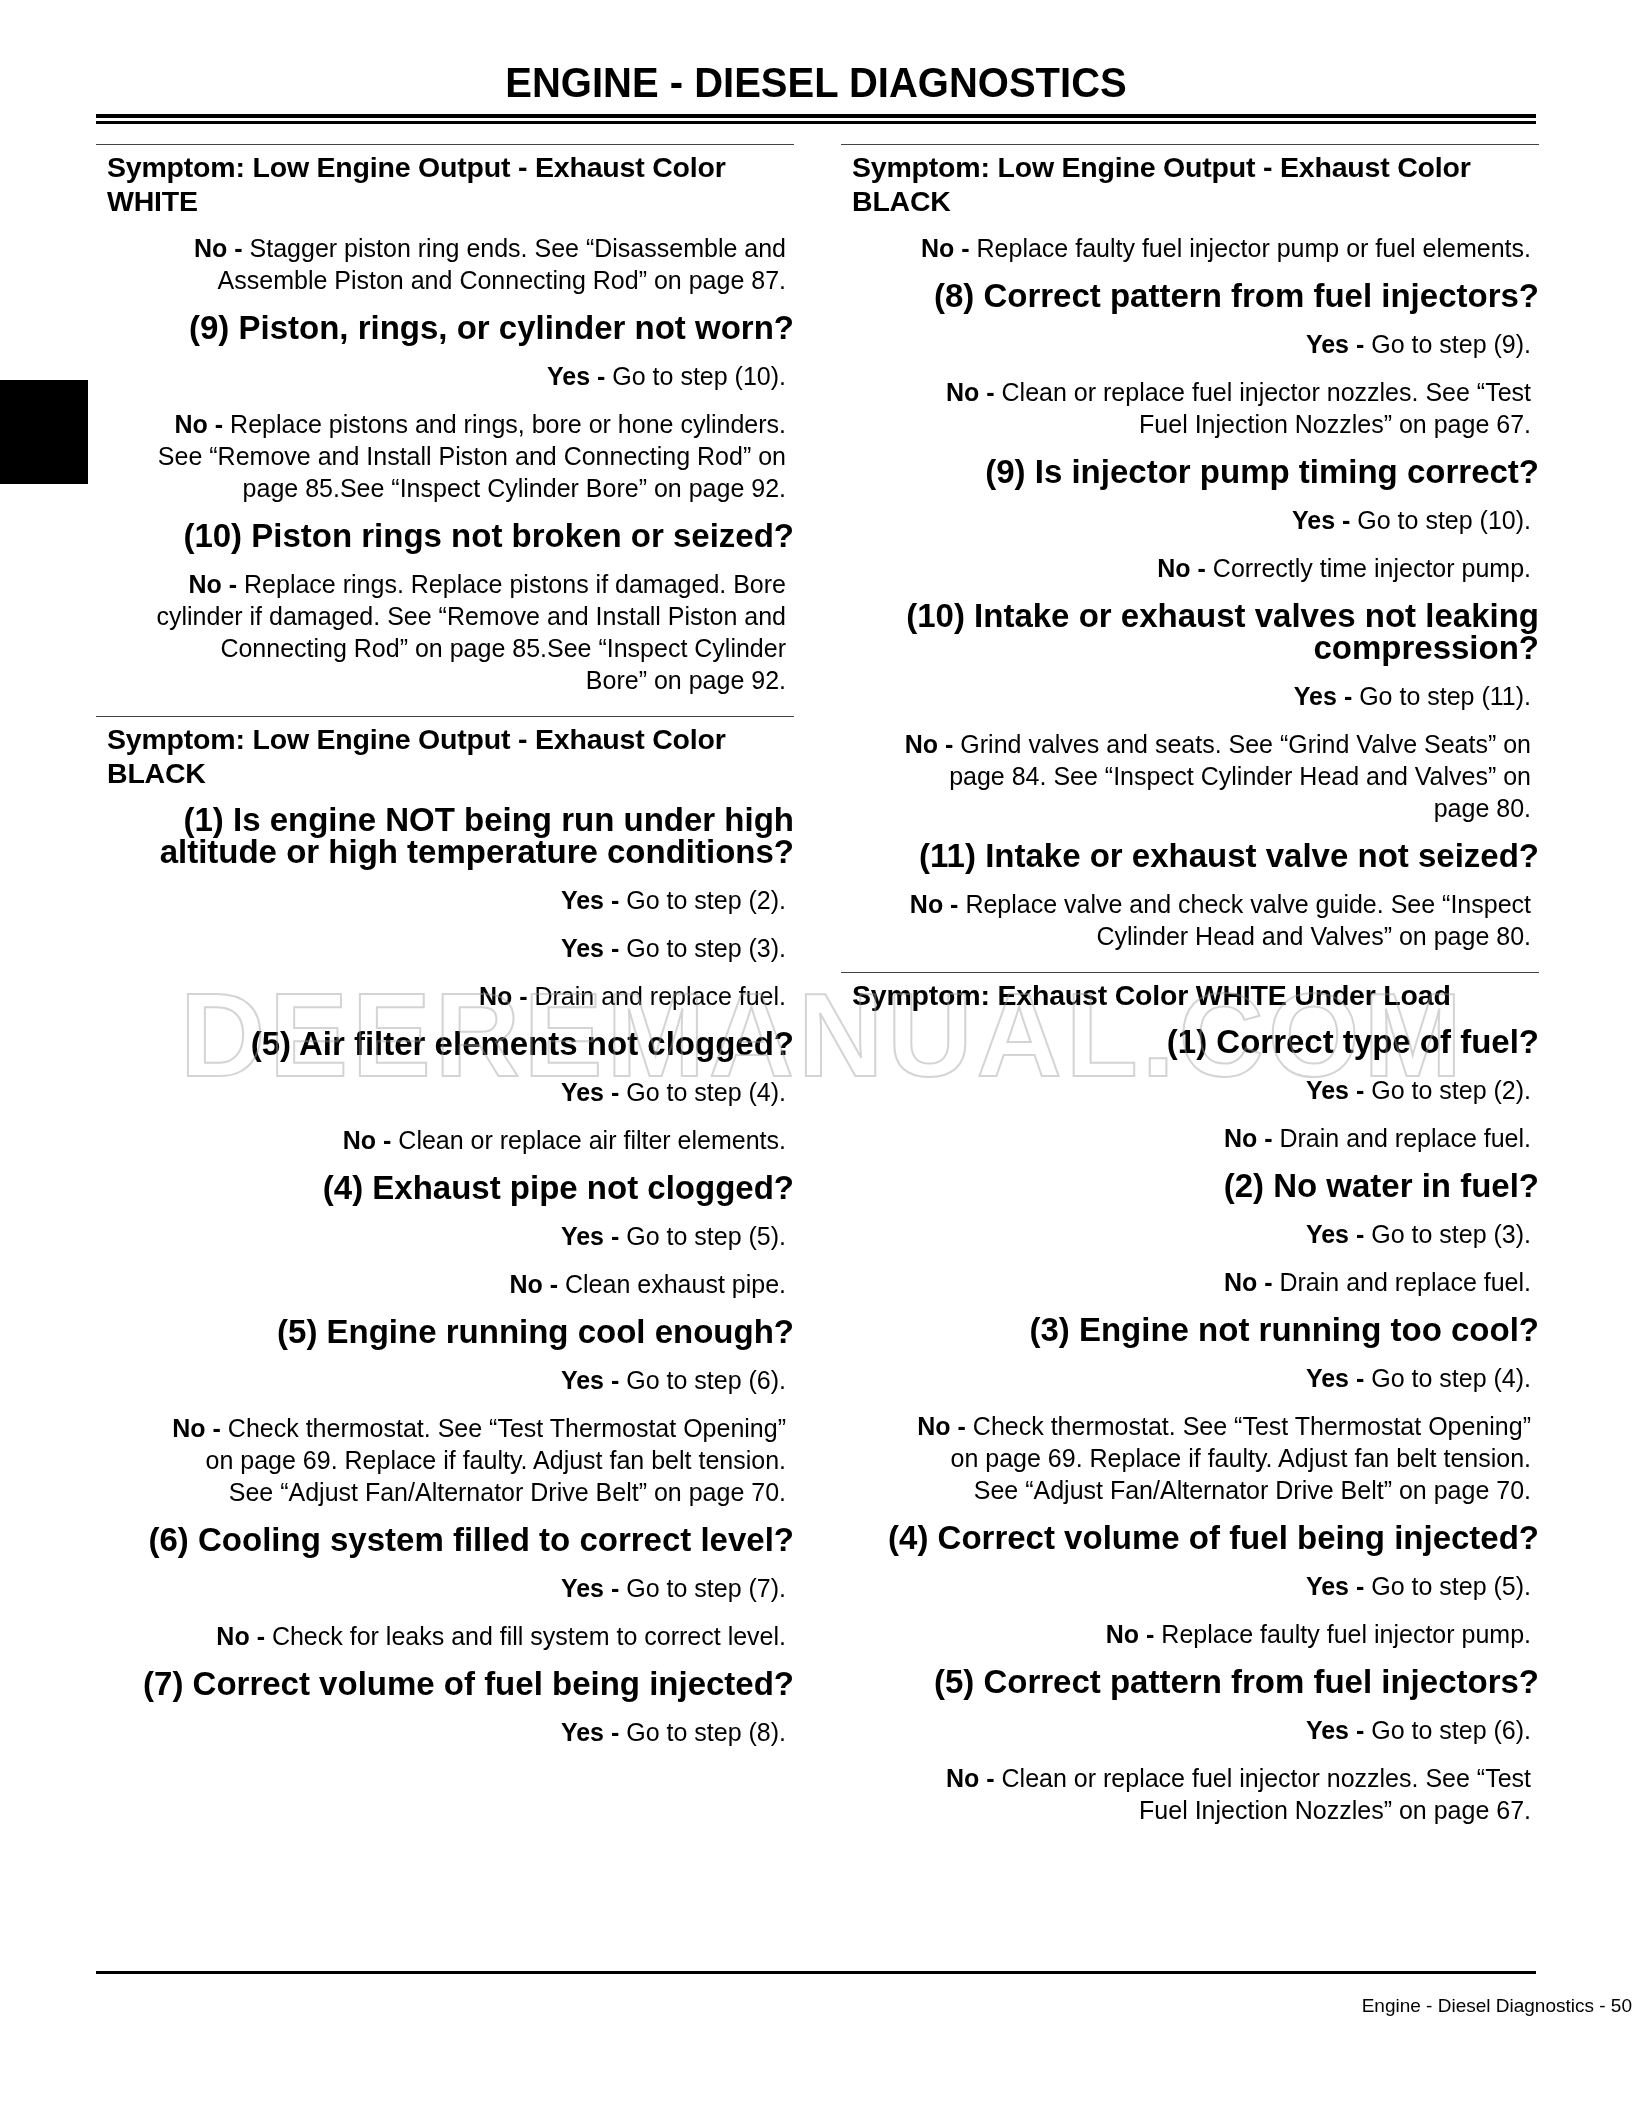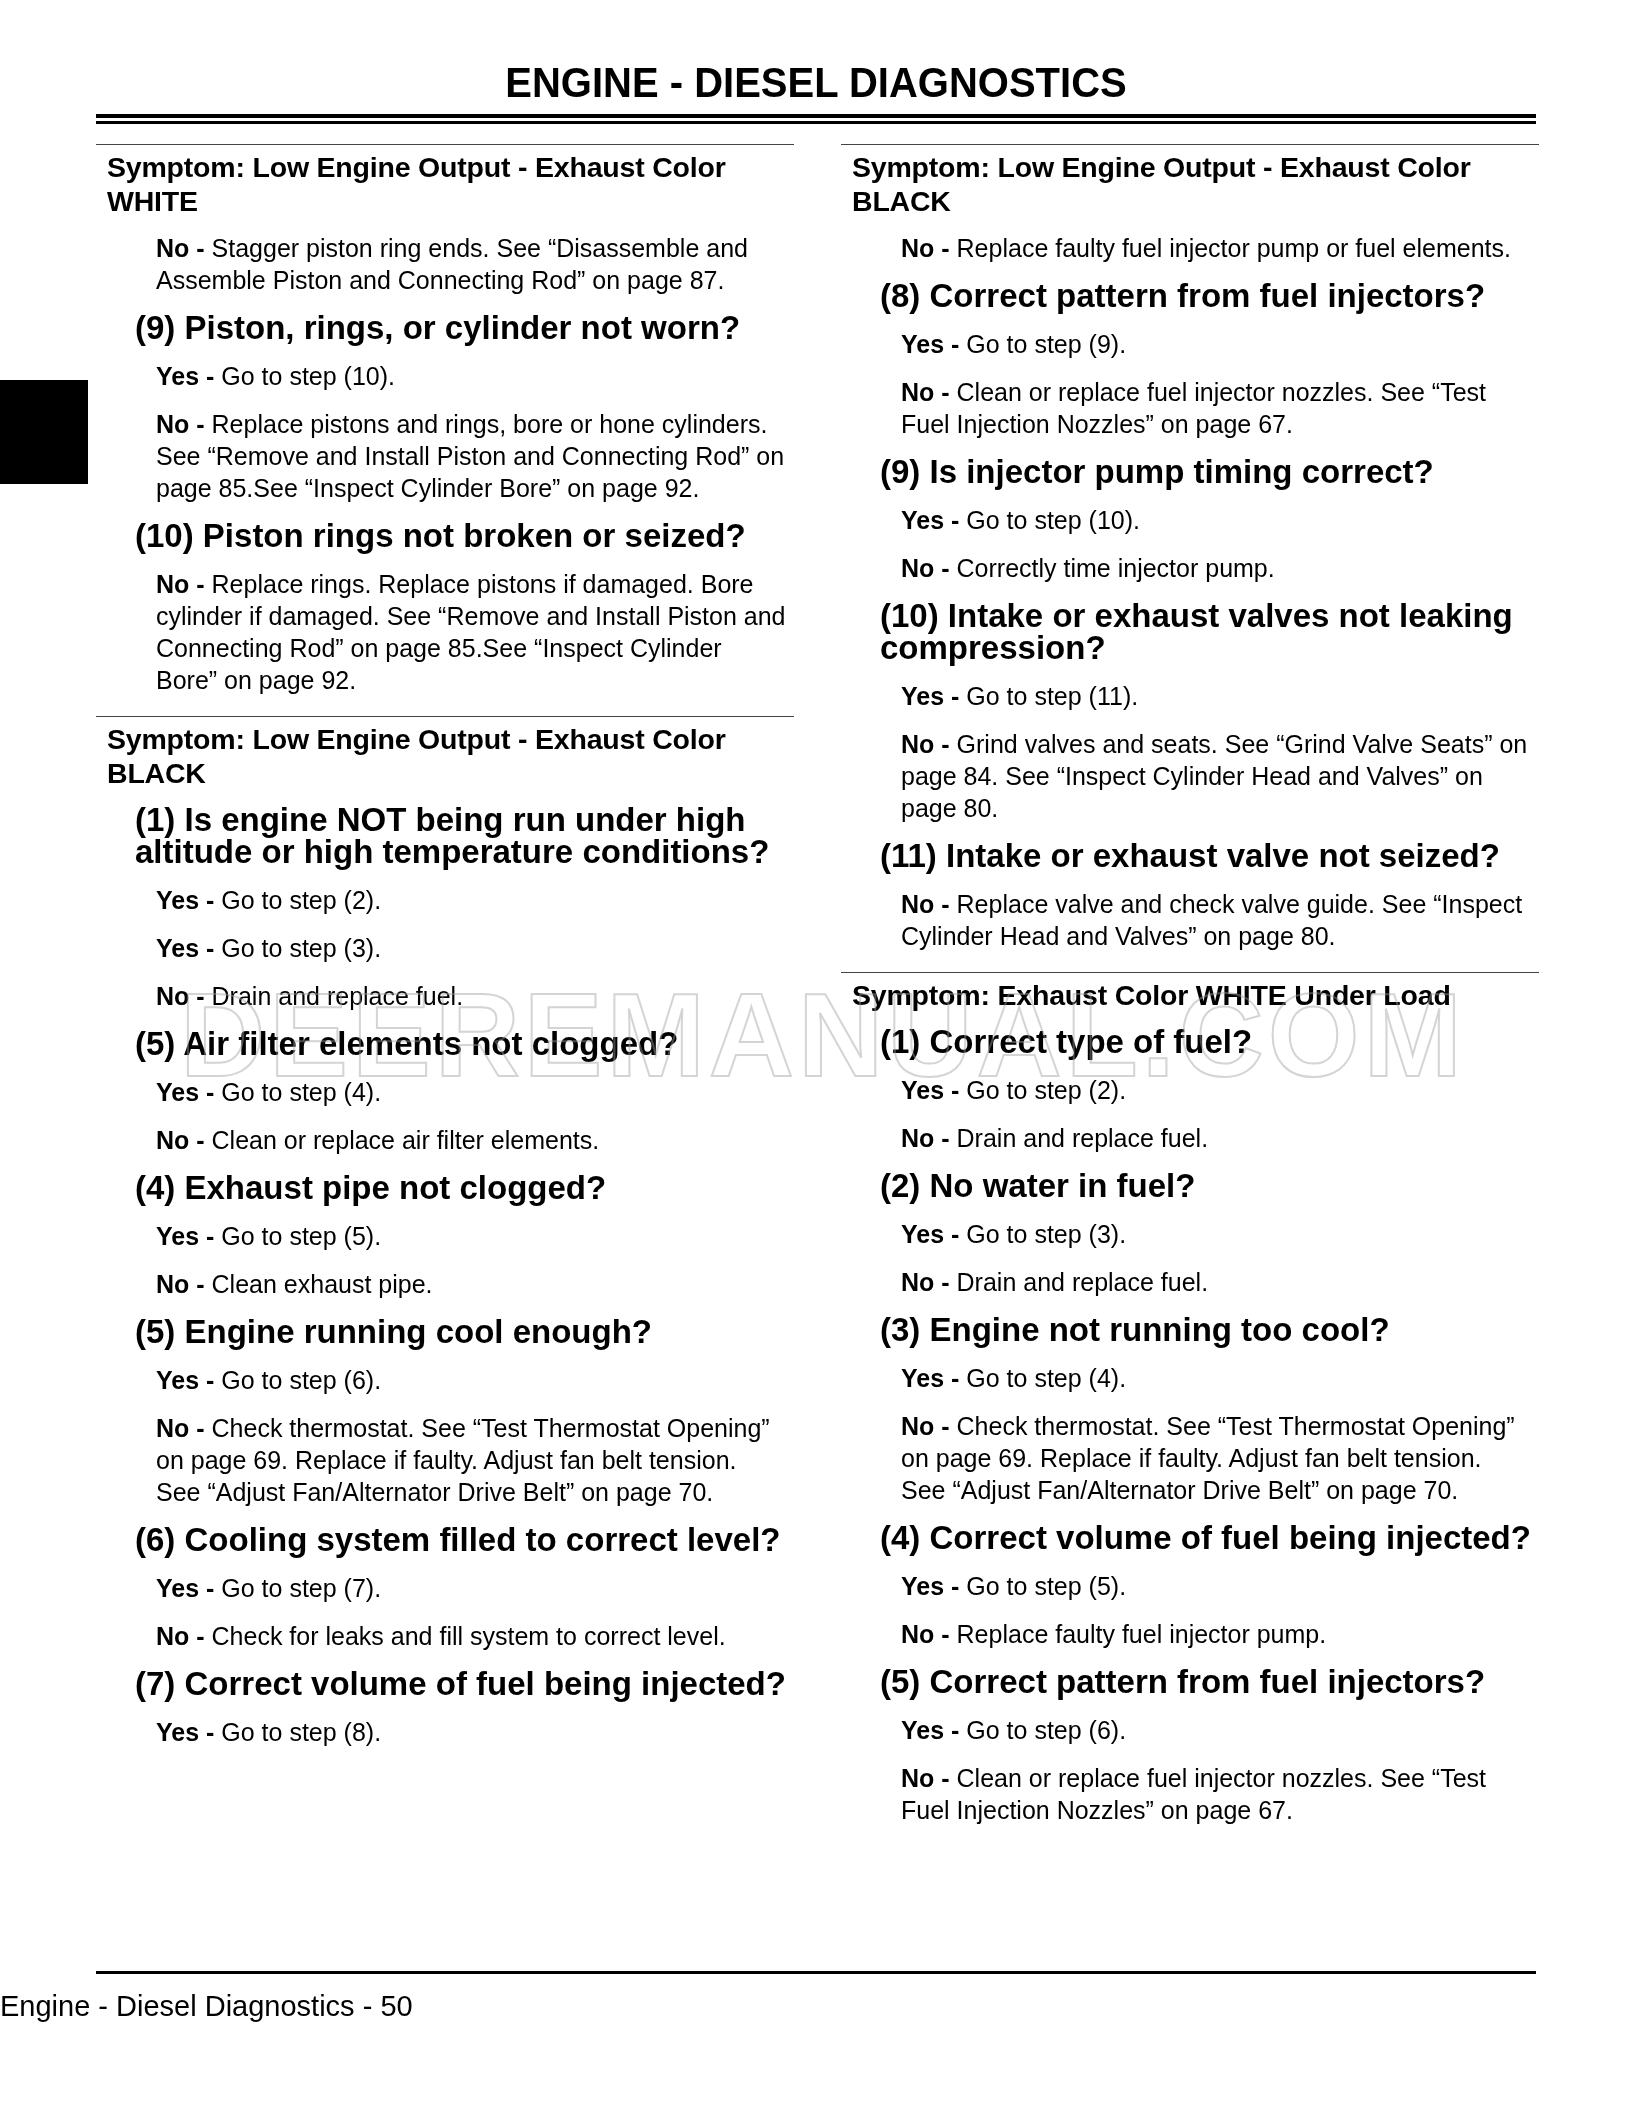--- a/index.html
+++ b/index.html
@@ -16,34 +16,34 @@
     .title-rule-2 { position: absolute; left: 96px; top: 121px; width: 1440px; height: 3px; background: #000; }
     .side-tab { position: absolute; left: 0; top: 380px; width: 88px; height: 104px; background: #000; }
     .column { position: absolute; top: 144px; width: 698px; }
     .col-left { left: 96px; }
     .col-right { left: 841px; width: 698px; }
     .section { border-top: 1.5px solid #444; margin-bottom: 20px; }
     .section-heading {
       font-size: 28.5px; font-weight: bold; line-height: 34px;
       margin: 0; padding: 5px 0 0 11px; transform-origin: left; letter-spacing: -0.2px;
     }
-    .section-body { padding-top: 14px; }
+    .section-body { padding-top: 14px; text-align: right; }
     .step-q {
       font-size: 33px; font-weight: bold; line-height: 32px;
       padding-left: 39px; margin: 0 0 16px 0;
     }
     .answer {
       font-size: 25px; line-height: 32px; padding-left: 60px; margin: 0 0 16px 0;
       padding-right: 8px;
     }
     .answer .ans-label { font-weight: bold; }
     .footer-rule { position: absolute; left: 96px; top: 1971px; width: 1440px; height: 3px; background: #000; }
     .footer-text {
-      position: absolute; left: 0; top: 1990px; width: 1632px; text-align: left;
-      font-size: 29px; line-height: 32px;
+      position: absolute; left: 0; top: 1990px; width: 1632px; text-align: right;
+      font-size: 19px; line-height: 32px;
     }
     .watermark {
       position: absolute; left: 180px; top: 975px; width: 1290px; 
       font-size: 118px; font-weight: bold; letter-spacing: 4px; line-height: 120px;
       color: transparent; -webkit-text-stroke: 2px rgba(160,160,160,0.45);
       pointer-events: none;
     }
   </style>
 </head>
 <body>

